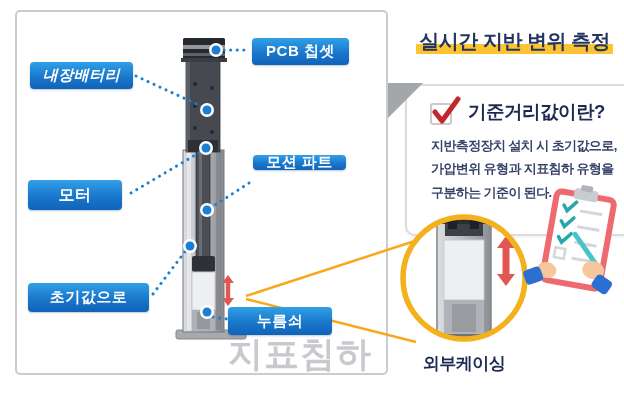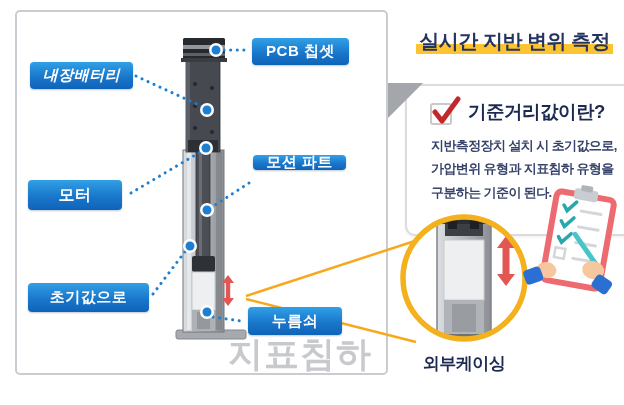--- a/index.html
+++ b/index.html
@@ -26,21 +26,21 @@
     background:linear-gradient(180deg,#31a0e6 0%,#1a77cb 55%,#0f63b8 100%);
     border-radius:4px;color:#ffffff;font-weight:800;font-size:15px;
     letter-spacing:0.5px;box-shadow:0 1px 2px rgba(0,40,90,.25);
     white-space:nowrap;
   }
   .pill-battery{left:30px;top:62px;width:103px;height:27px;font-style:italic;}
   .pill-pcb{left:252px;top:38px;width:97px;height:27px;}
   .pill-motor{left:28px;top:180px;width:94px;height:30px;font-size:16px;}
   .pill-motion{left:253px;top:155px;width:93px;height:15px;}
   .pill-casing{left:28px;top:283px;width:121px;height:29px;}
-  .pill-presser{left:248px;top:307px;width:94px;height:28px;text-align:center;}
+  .pill-presser{left:228px;top:307px;width:104px;height:28px;text-align:center;}
   
   .main-title{
     position:absolute;left:389px;top:28px;width:224px;z-index:3;
     text-align:right;font-size:20px;font-weight:800;color:#25335f;
     letter-spacing:-0.5px;
   }
   .main-title .hl{
     background:linear-gradient(180deg,rgba(0,0,0,0) 55%,#fcc431 55%,#fcc431 96%,rgba(0,0,0,0) 96%);
     padding:0 3px 3px 3px;
   }

